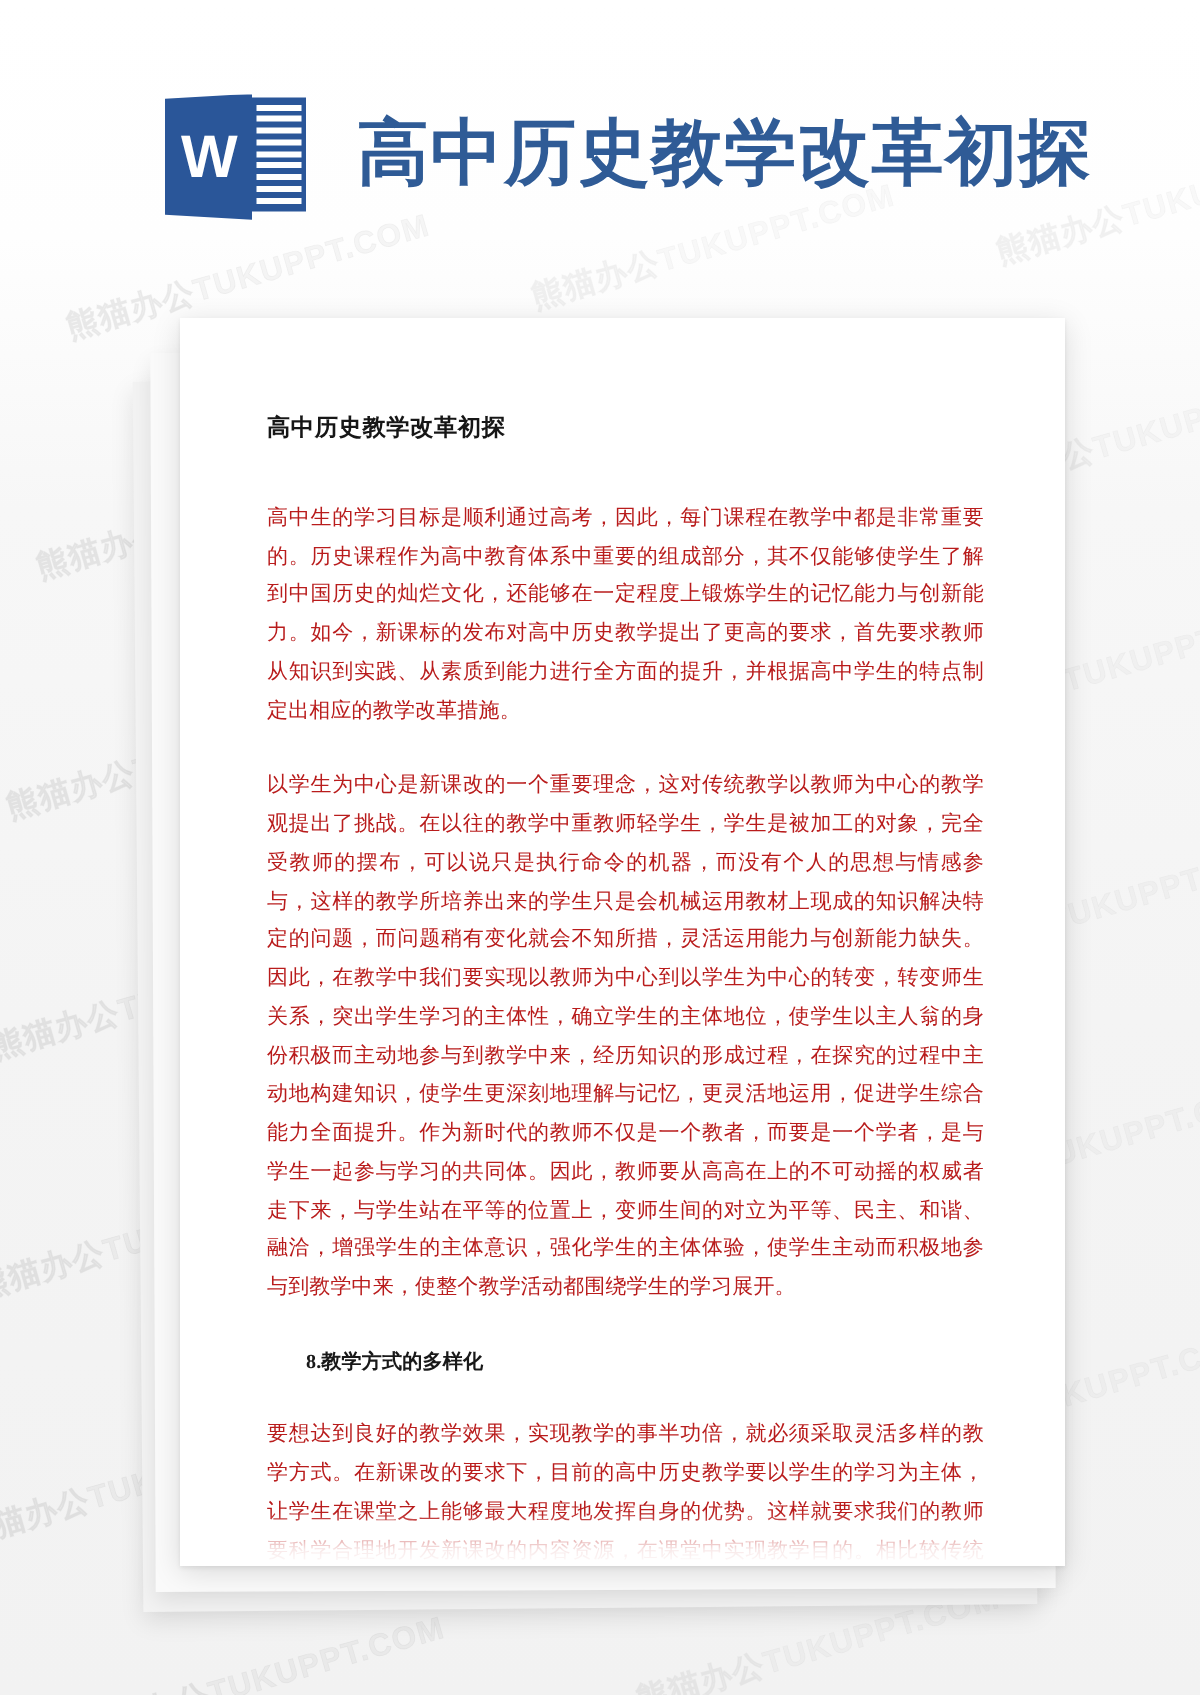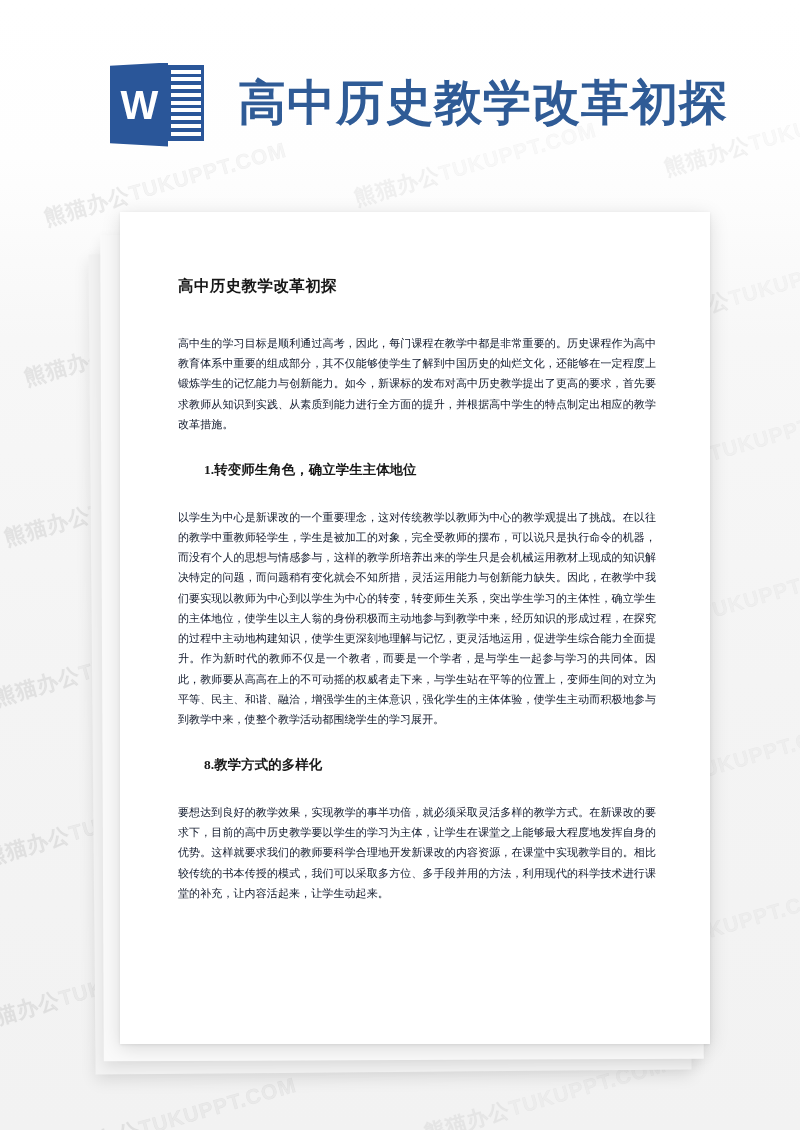--- a/index.html
+++ b/index.html
@@ -163,27 +163,27 @@
   }
   .d-title {
     font-size: 15.5px;
     font-weight: bold;
     line-height: 1.6;
     margin: 0 0 34px 0;
     letter-spacing: 0.4px;
     color: #161616;
   }
   .d-para {
-    font-size: 11px;
+    font-size: 14px;
     line-height: 1.84;
     margin: 0 0 24px 0;
     text-align: justify;
     text-justify: inter-ideograph;
     letter-spacing: 0.1px;
-    color: #0f172a;
+    color: #b91c1c;
   }
   .d-head {
     font-size: 13.4px;
     line-height: 1.84;
     margin: 0 0 24px 0;
     padding-left: 26px;
     font-weight: bold;
     color: #181818;
     letter-spacing: 0.1px;
   }
@@ -251,21 +251,20 @@
   <div class="sheet-back1"></div>
 
   <div class="sheet-main">
     <div class="sheet-inner">
       <div class="docbody">
 
         <div class="d-title">高中历史教学改革初探</div>
 
         <p class="d-para">高中生的学习目标是顺利通过高考，因此，每门课程在教学中都是非常重要的。历史课程作为高中教育体系中重要的组成部分，其不仅能够使学生了解到中国历史的灿烂文化，还能够在一定程度上锻炼学生的记忆能力与创新能力。如今，新课标的发布对高中历史教学提出了更高的要求，首先要求教师从知识到实践、从素质到能力进行全方面的提升，并根据高中学生的特点制定出相应的教学改革措施。</p>
 
-        <p class="d-head">1.转变师生角色，确立学生主体地位</p>
 
         <p class="d-para">以学生为中心是新课改的一个重要理念，这对传统教学以教师为中心的教学观提出了挑战。在以往的教学中重教师轻学生，学生是被加工的对象，完全受教师的摆布，可以说只是执行命令的机器，而没有个人的思想与情感参与，这样的教学所培养出来的学生只是会机械运用教材上现成的知识解决特定的问题，而问题稍有变化就会不知所措，灵活运用能力与创新能力缺失。因此，在教学中我们要实现以教师为中心到以学生为中心的转变，转变师生关系，突出学生学习的主体性，确立学生的主体地位，使学生以主人翁的身份积极而主动地参与到教学中来，经历知识的形成过程，在探究的过程中主动地构建知识，使学生更深刻地理解与记忆，更灵活地运用，促进学生综合能力全面提升。作为新时代的教师不仅是一个教者，而要是一个学者，是与学生一起参与学习的共同体。因此，教师要从高高在上的不可动摇的权威者走下来，与学生站在平等的位置上，变师生间的对立为平等、民主、和谐、融洽，增强学生的主体意识，强化学生的主体体验，使学生主动而积极地参与到教学中来，使整个教学活动都围绕学生的学习展开。</p>
 
         <p class="d-head">8.教学方式的多样化</p>
 
         <p class="d-para">要想达到良好的教学效果，实现教学的事半功倍，就必须采取灵活多样的教学方式。在新课改的要求下，目前的高中历史教学要以学生的学习为主体，让学生在课堂之上能够最大程度地发挥自身的优势。这样就要求我们的教师要科学合理地开发新课改的内容资源，在课堂中实现教学目的。相比较传统的书本传授的模式，我们可以采取多方位、多手段并用的方法，利用现代的科学技术进行课堂的补充，让内容活起来，让学生动起来。</p>
 
       </div>
     </div>
     <div class="sheet-fade"></div>

